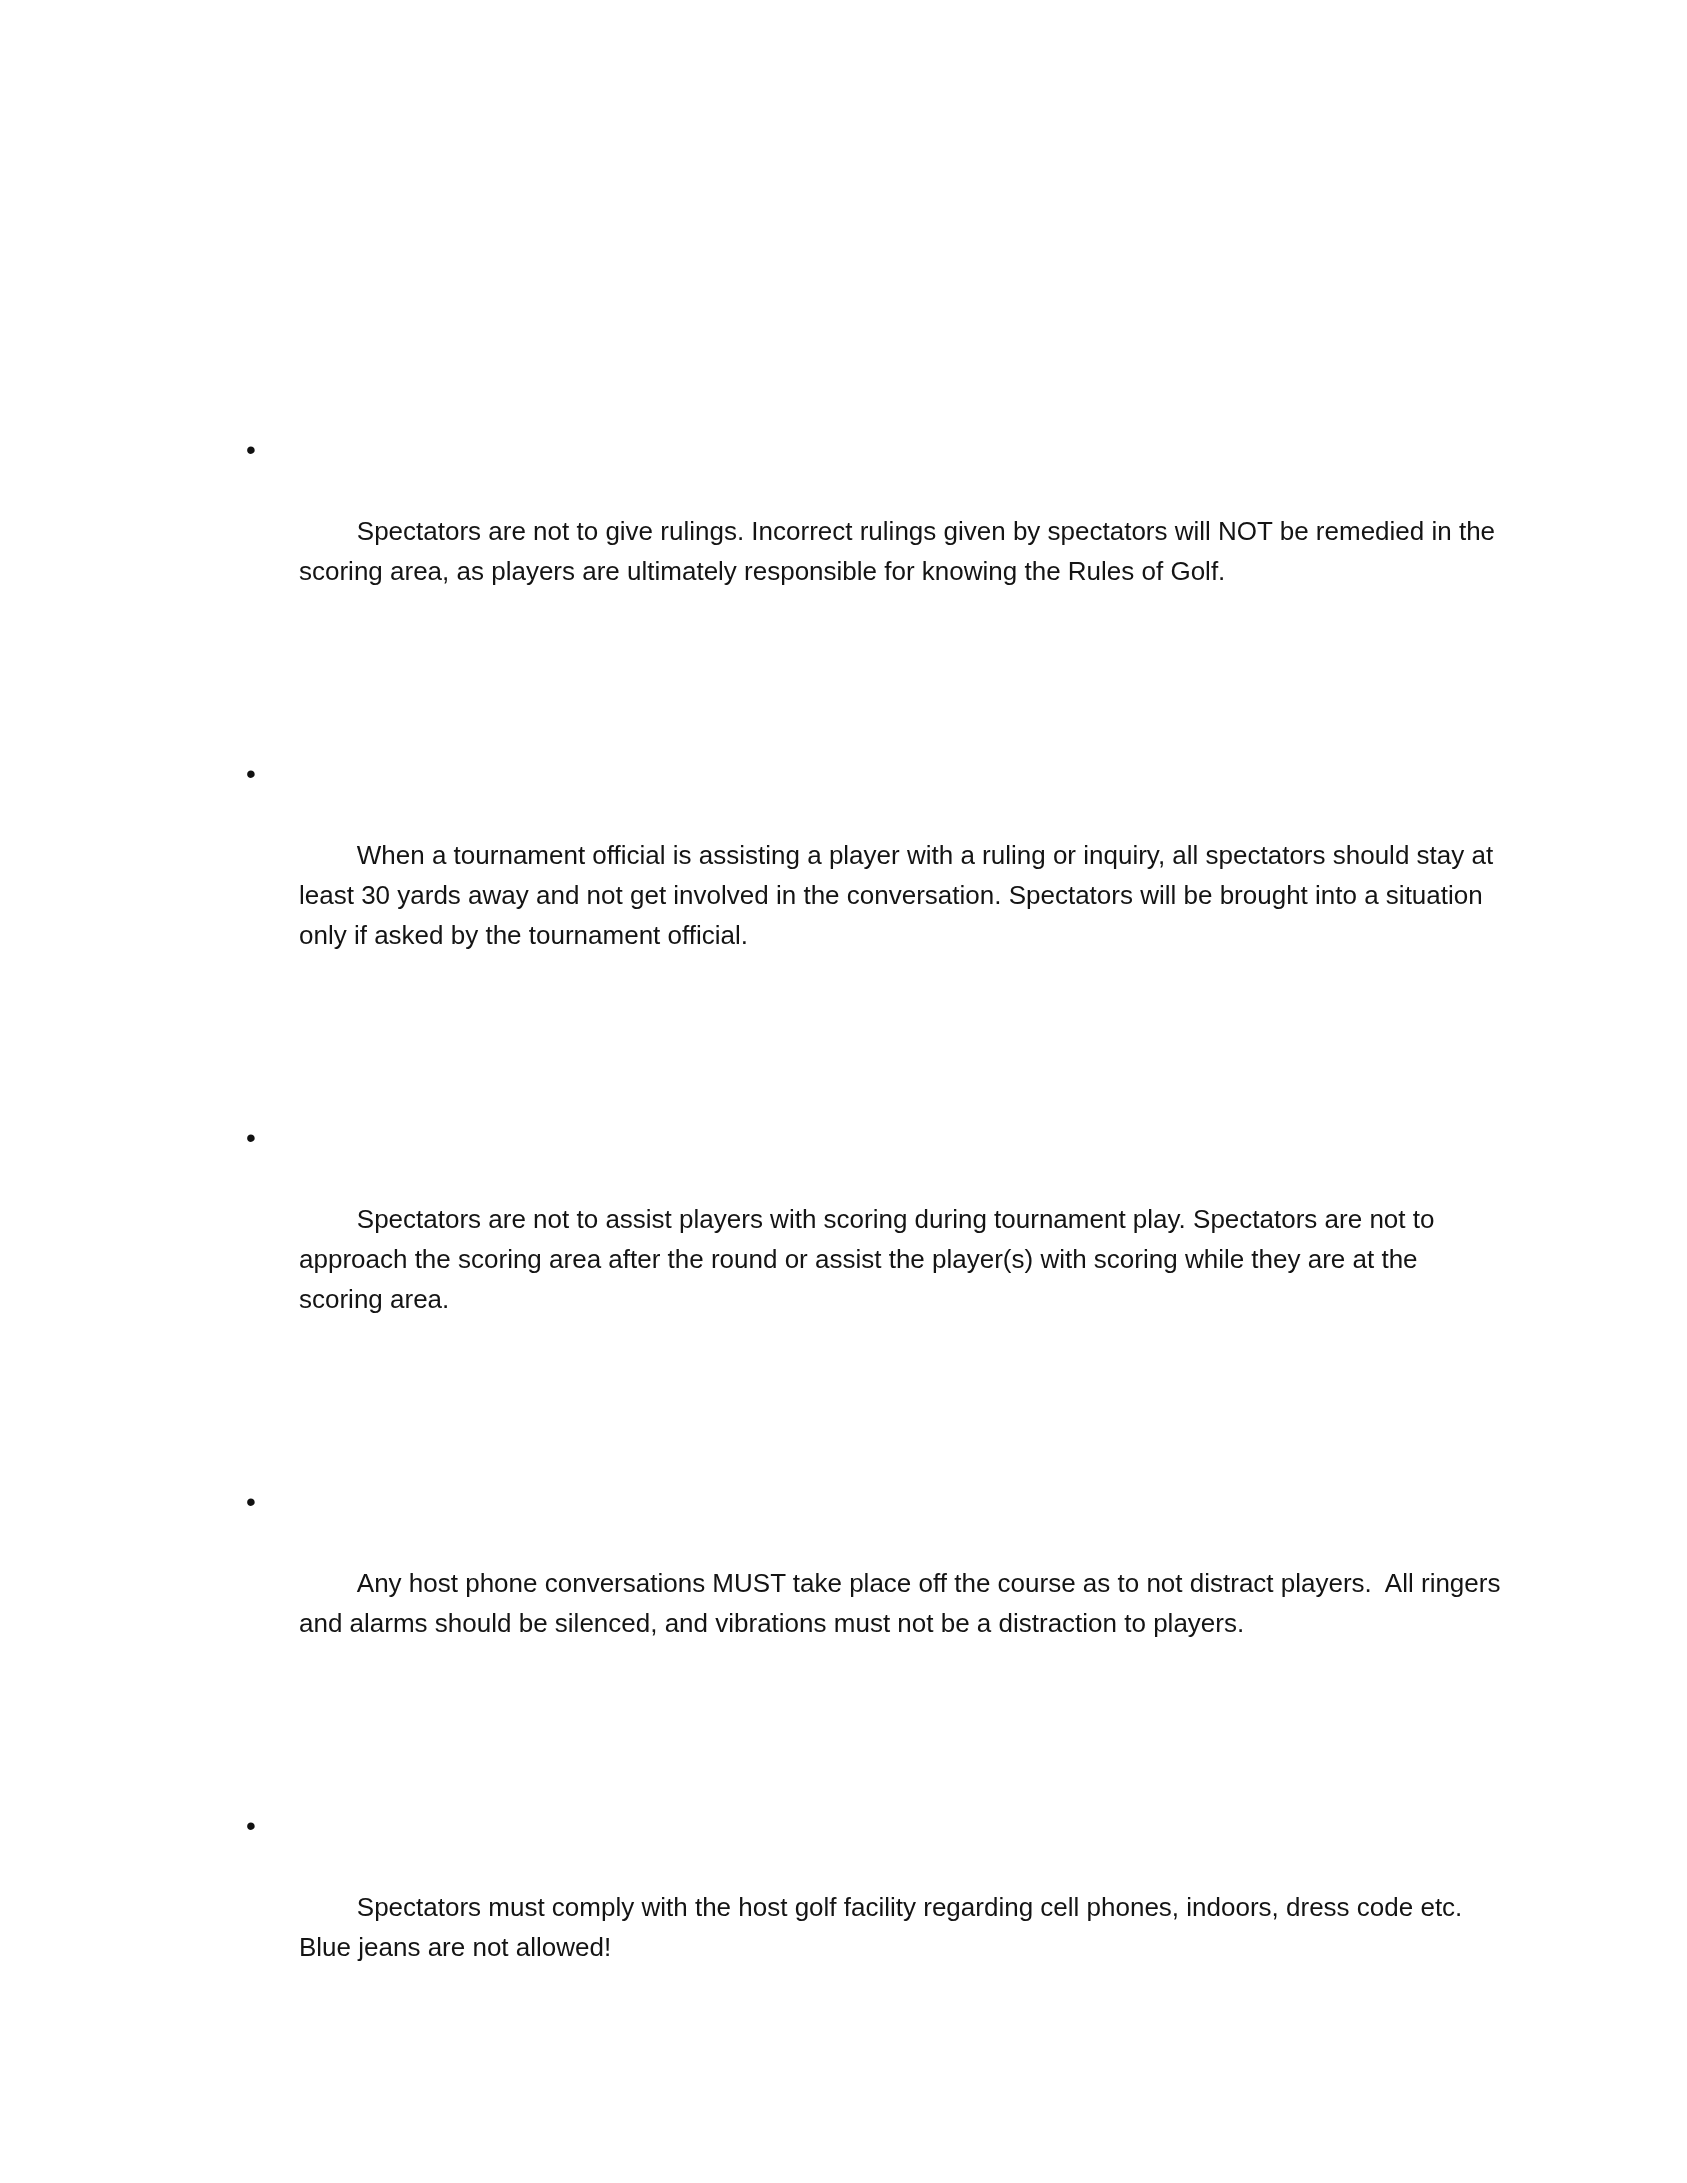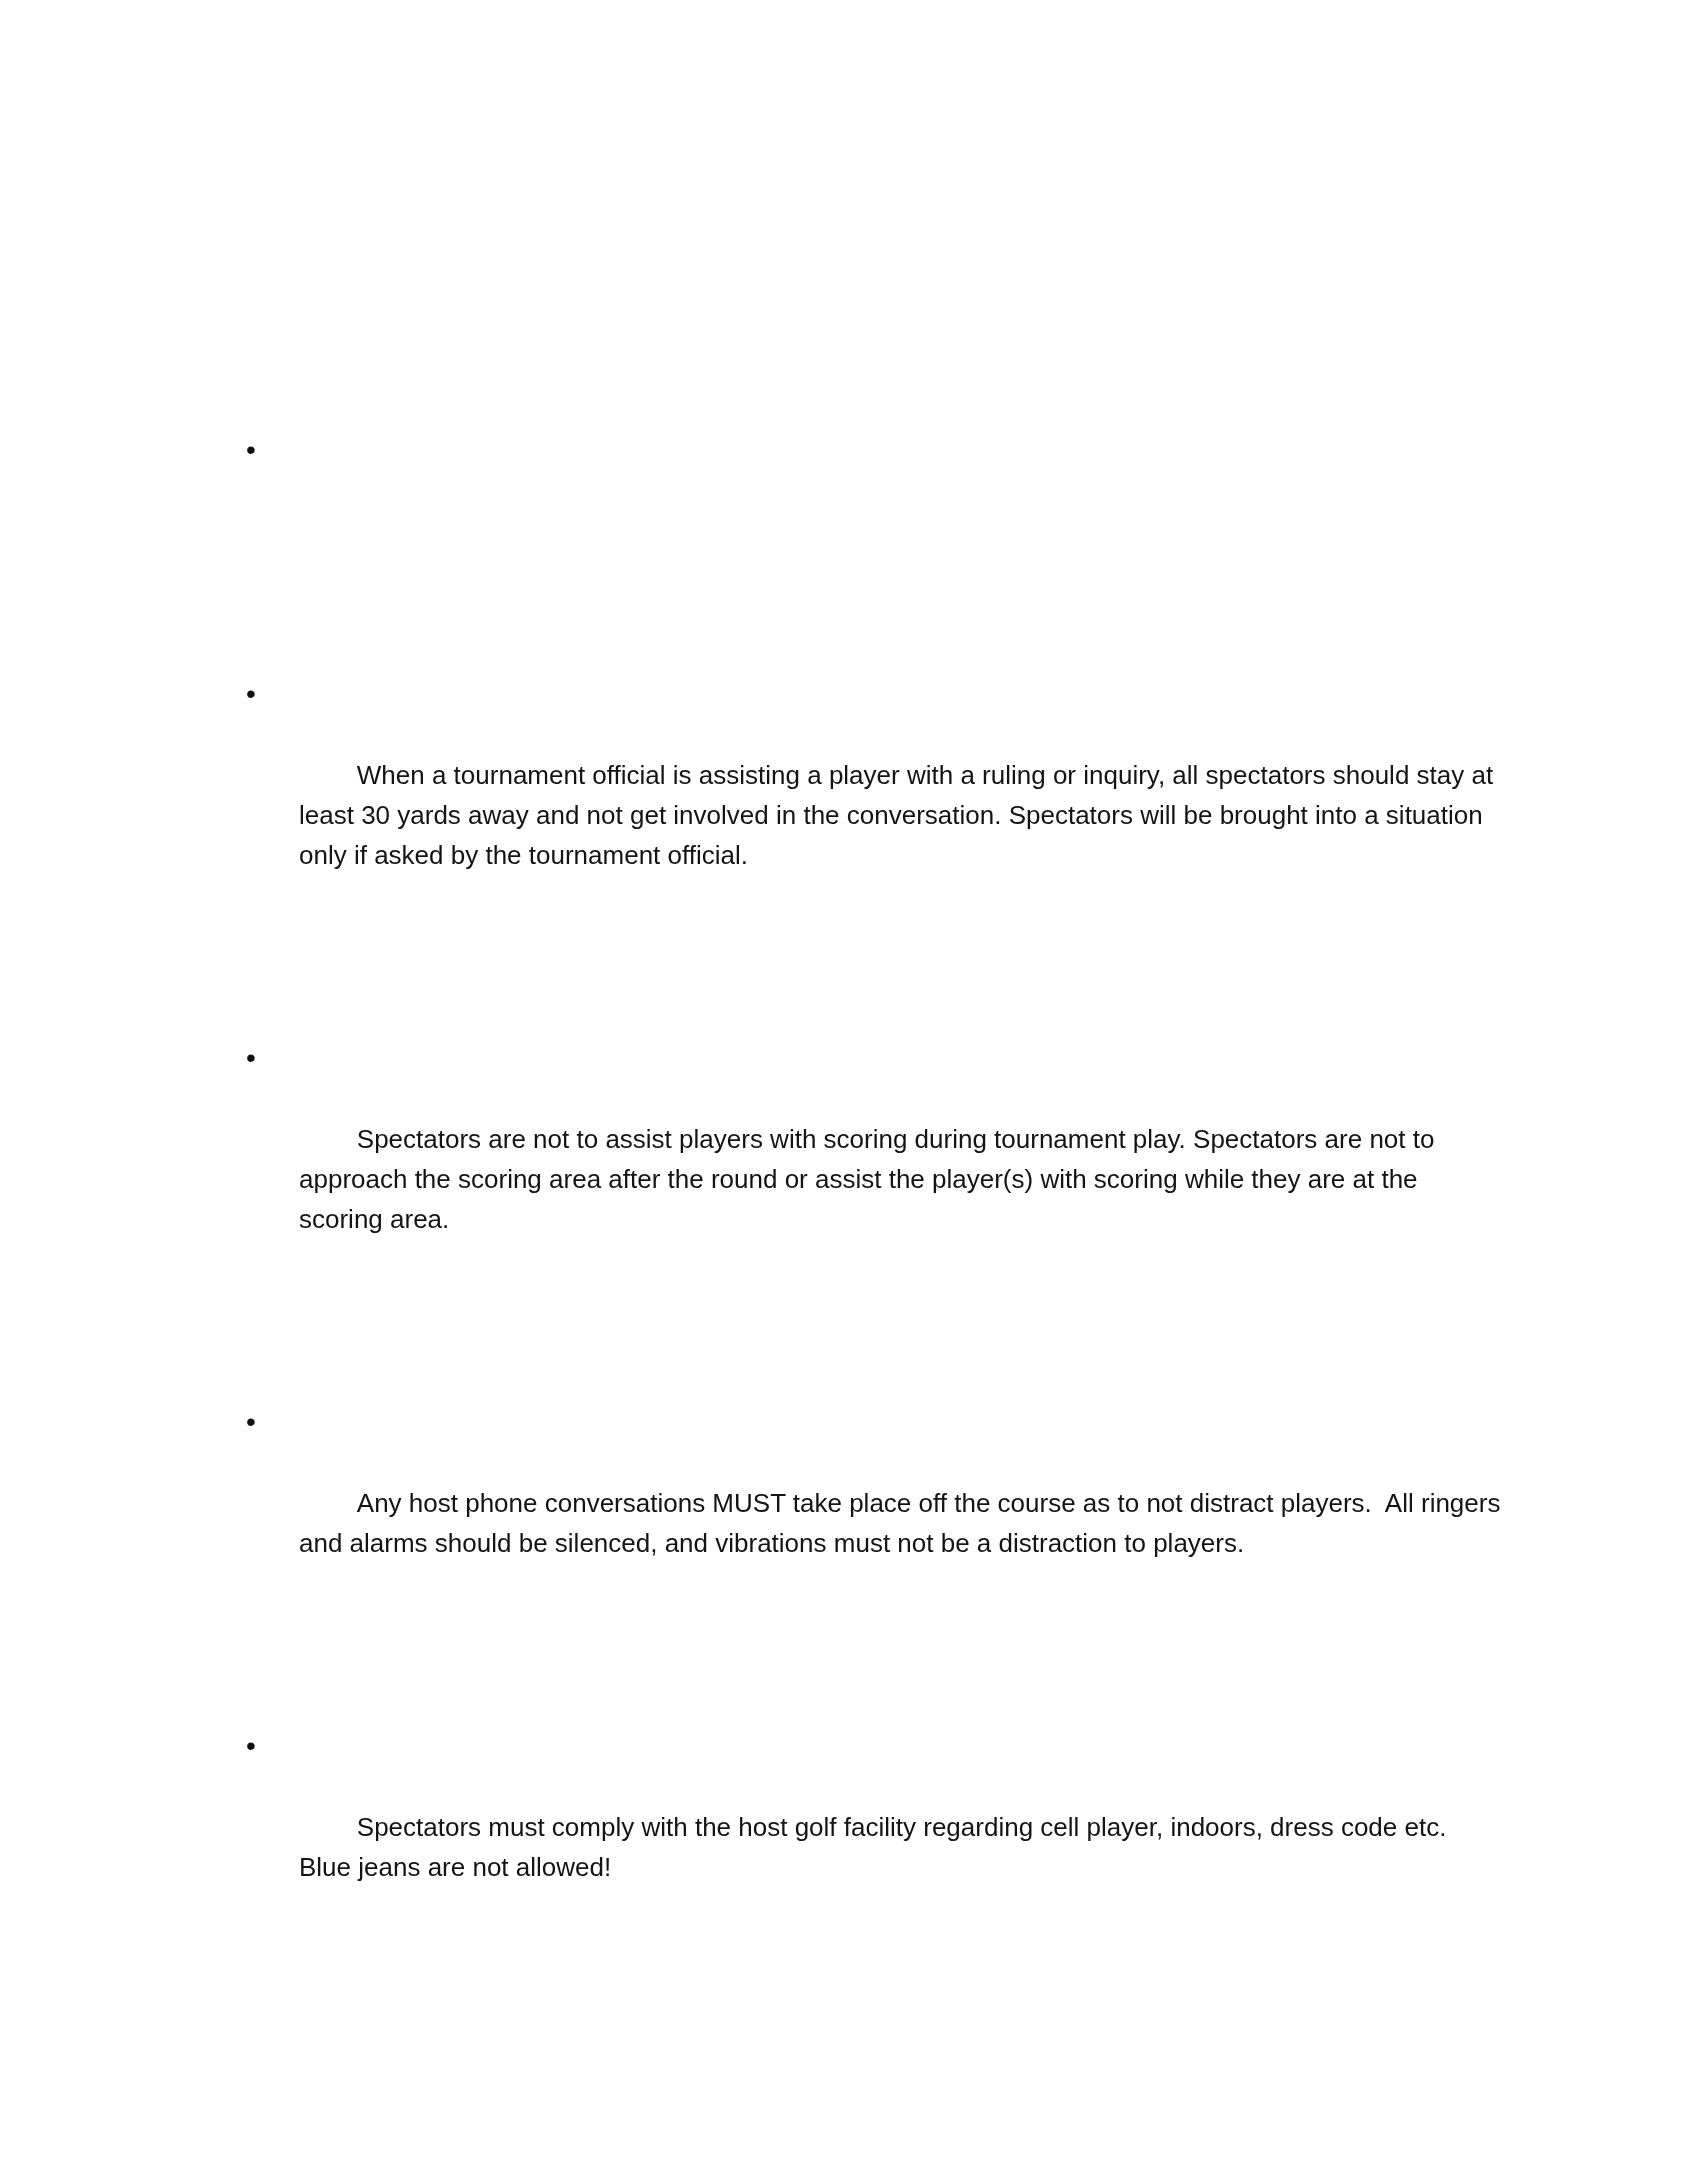--- a/index.html
+++ b/index.html
@@ -43,36 +43,37 @@
 </style>
 </head>
 <body>
 
 <div class="page" style="background: rgb(255, 255, 255); color: rgb(20, 20, 20);">
   <div class="content">
 
     <ul class="bullets">
       <li>
         <span class="marker">•</span>
+        <span>Spectators are not to give rulings. Incorrect rulings given by spectators will NOT be remedied in the scoring area, as players are ultimately responsible for knowing the Rules of Golf.</span>
       </li>
       <li>
         <span class="marker">•</span>
         <span>When a tournament official is assisting a player with a ruling or inquiry, all spectators should stay at least 30 yards away and not get involved in the conversation. Spectators will be brought into a situation only if asked by the tournament official.</span>
       </li>
       <li>
         <span class="marker">•</span>
         <span>Spectators are not to assist players with scoring during tournament play. Spectators are not to approach the scoring area after the round or assist the player(s) with scoring while they are at the scoring area.</span>
       </li>
       <li>
         <span class="marker">•</span>
         <span>Any host phone conversations </span><span class="underlined">MUST</span><span> take place off the course as to not distract players.  All ringers and alarms should be silenced, and vibrations must not be a distraction to players.</span>
       </li>
       <li>
         <span class="marker">•</span>
-        <span>Spectators must comply with the host golf facility regarding cell player, indoors, dress code etc. Blue jeans are not allowed!</span>
+        <span>Spectators must comply with the host golf facility regarding cell phones, indoors, dress code etc. Blue jeans are not allowed!</span>
       </li>
     </ul>
 
     
 
     
 
     
 
     

